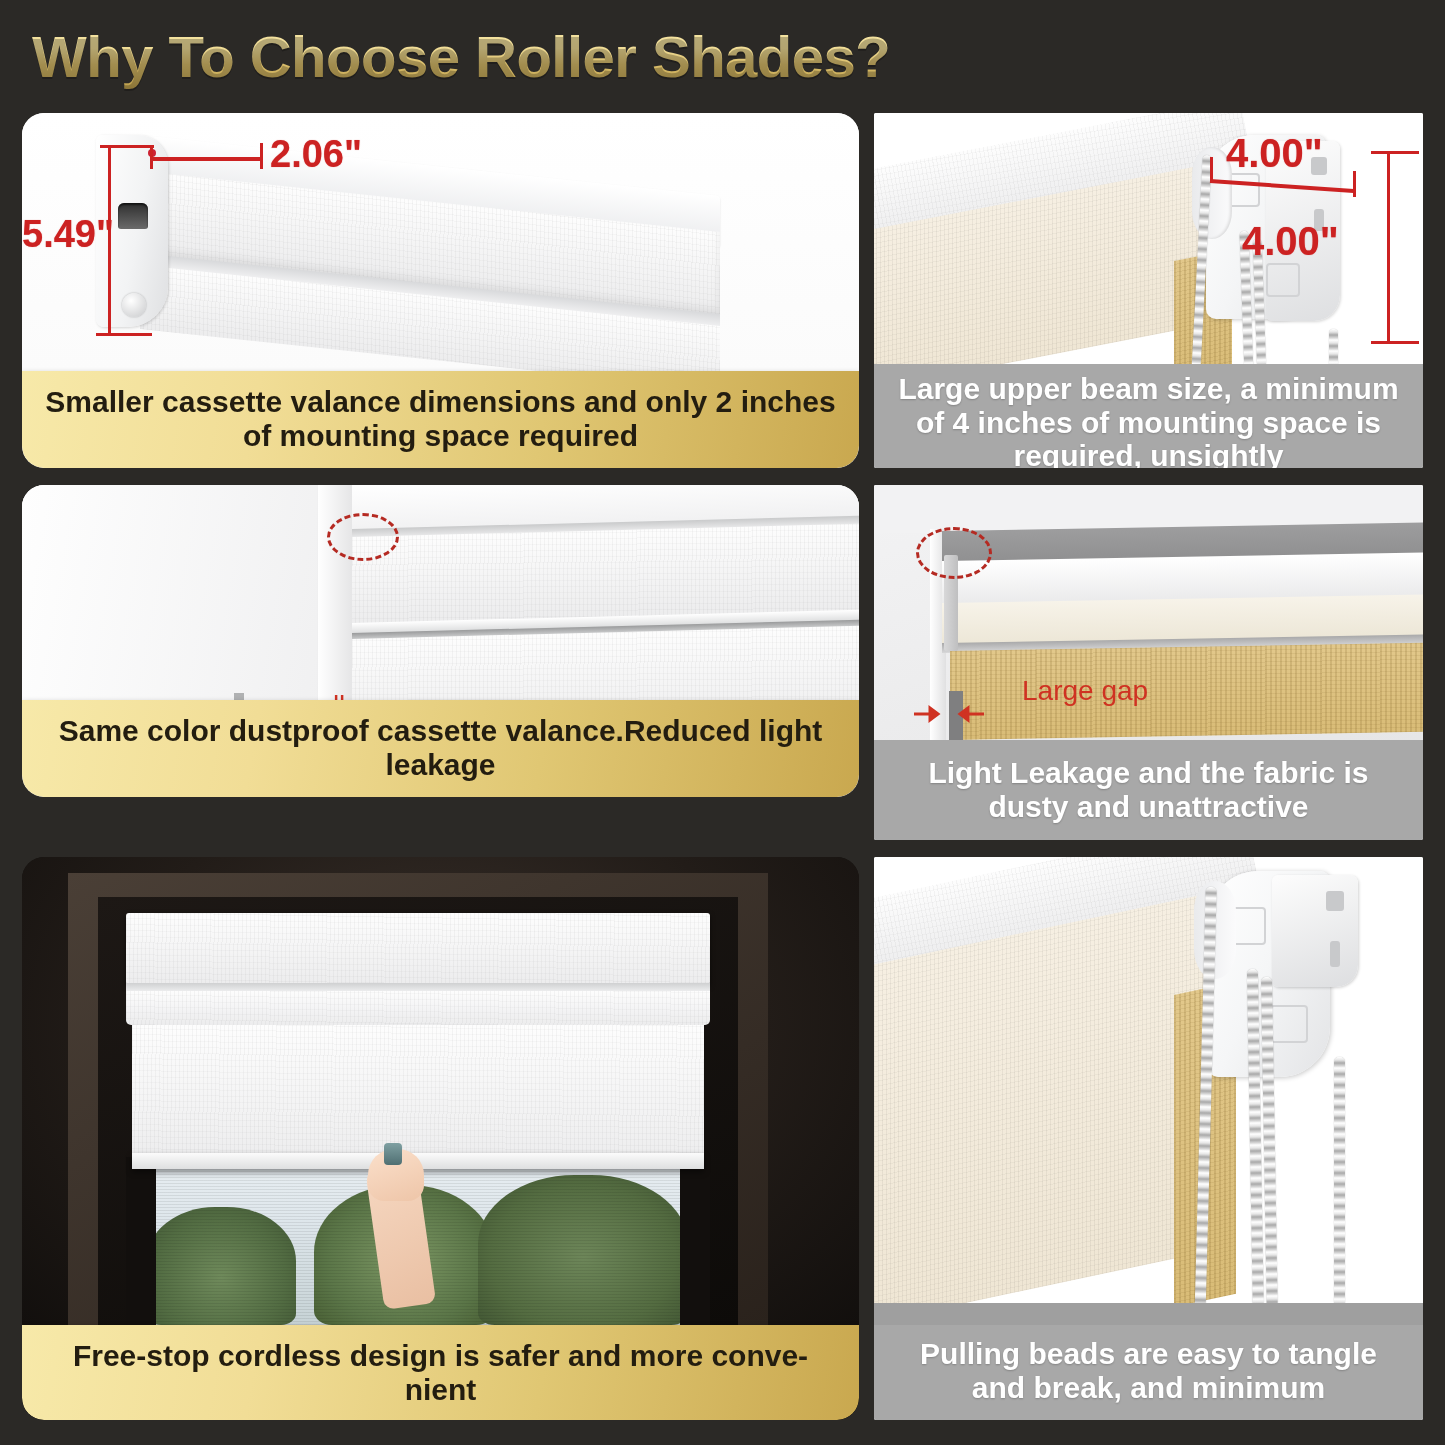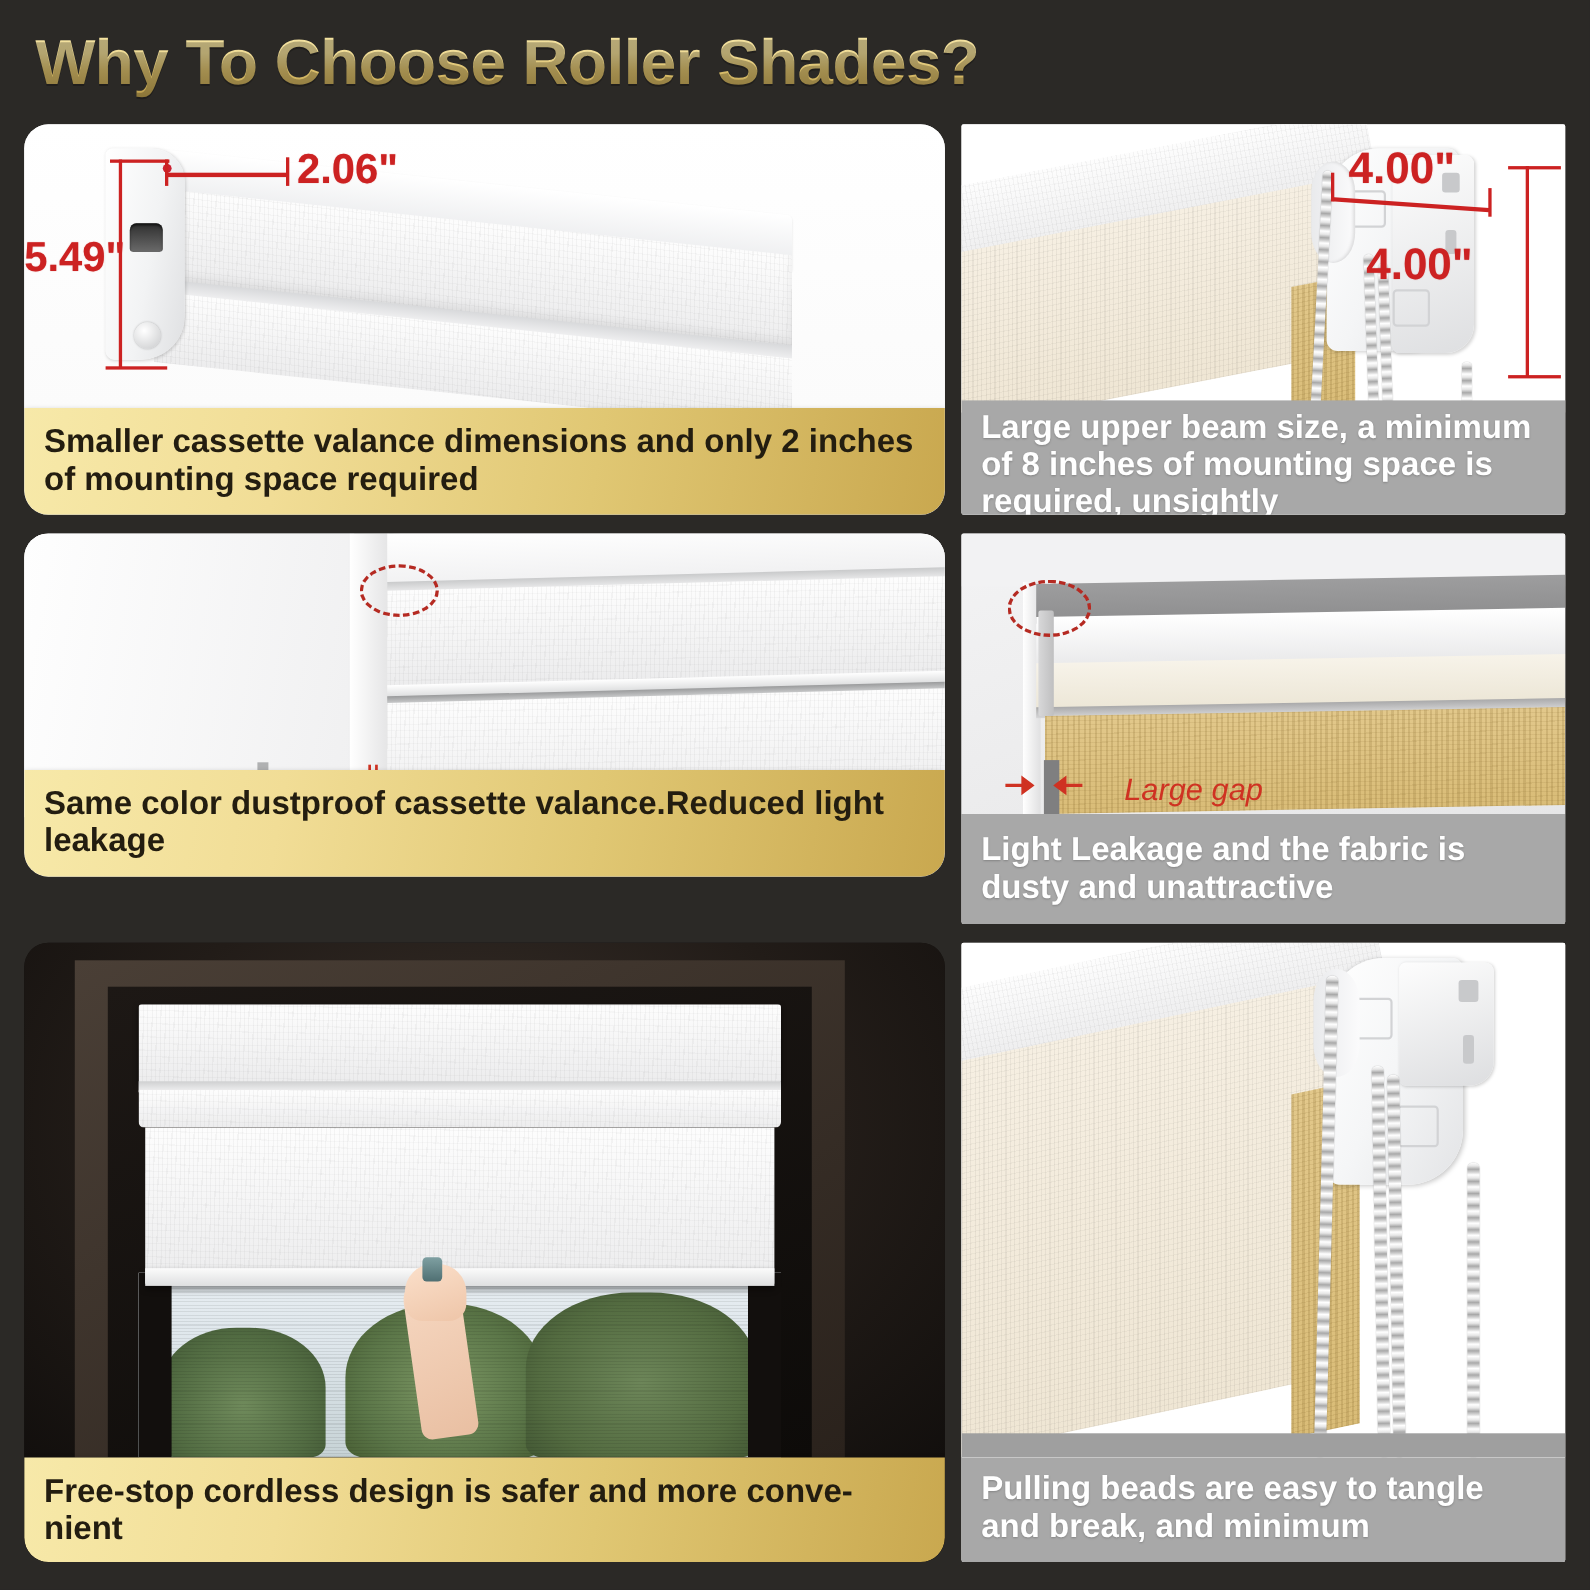--- a/index.html
+++ b/index.html
@@ -40,20 +40,21 @@
   .panel.right { border-radius: 2px; }
 
   .photo { position: absolute; left: 0; top: 0; right: 0; overflow: hidden; background: #fff; }
 
   
   .cap {
     position: absolute; left: 0; right: 0; bottom: 0;
     padding: 14px 18px 10px 18px;
     font-weight: bold;
     line-height: 1.12;
+    text-align: center;
   }
   .cap.gold {
     background: linear-gradient(100deg,#f7e9a9 0%, #f1dd96 28%, #e0c773 62%, #c9a84f 100%);
     color: #231d10;
     font-size: 30px;
     border-bottom-left-radius: 22px;
     border-bottom-right-radius: 22px;
     box-shadow: 0 4px 7px rgba(0,0,0,0.45);
   }
   .cap.gray {
@@ -195,21 +196,21 @@
       <div class="dim-line" style="left:336px; top:66px; width:144px; height:4px; transform:rotate(4deg); transform-origin:left center;"></div>
       <div class="dim-line" style="left:336px; top:44px; width:3px; height:26px;"></div>
       <div class="dim-line" style="left:479px; top:58px; width:3px; height:26px;"></div>
       <div class="dim-label" style="left:352px; top:18px; font-size:40px;">4.00"</div>
 
       <div class="dim-line" style="left:513px; top:38px; width:3px; height:192px;"></div>
       <div class="dim-line" style="left:497px; top:38px; width:48px; height:3px;"></div>
       <div class="dim-line" style="left:497px; top:228px; width:48px; height:3px;"></div>
       <div class="dim-label" style="left:368px; top:106px; font-size:40px;">4.00"</div>
     </div>
-    <div class="cap gray" style="height:104px; padding-top:8px;">Large upper beam size, a minimum of 8 inches of mounting space is required, unsightly</div>
+    <div class="cap gray" style="height:104px; padding-top:8px;">Large upper beam size, a minimum of 4 inches of mounting space is required, unsightly</div>
   </div>
 
   <div class="panel left" style="left:22px; top:485px; width:837px; height:312px; background:#f4f4f4;">
     <div class="photo" style="height:258px; background:linear-gradient(120deg,#f7f7f7,#ededee);">
 
       <div style="position:absolute; left:0; top:0; width:300px; height:258px;
                   background:linear-gradient(100deg,#fefefe,#f0f0f1);"></div>
       <div style="position:absolute; left:296px; top:0; width:36px; height:258px;
                   background:linear-gradient(90deg,#ffffff,#e4e4e5); box-shadow:2px 0 4px rgba(0,0,0,0.08);"></div>
       <div style="position:absolute; left:330px; top:0; width:507px; height:48px;
@@ -261,21 +262,21 @@
       <div style="position:absolute; left:70px; top:70px; width:14px; height:96px;
                   background:linear-gradient(90deg,#d8d8d9,#bfbfc0); border-radius:2px;"></div>
 
       <div class="dash-ellipse" style="left:42px; top:42px; width:76px; height:52px;"></div>
 
       <div style="position:absolute; left:75px; top:206px; width:14px; height:49px; background:#7f7f80;"></div>
       <svg style="position:absolute; left:38px; top:214px;" width="134" height="30">
         <path d="M2 15 L26 15 M26 15 L18 9 L18 21 Z" stroke="#cf3222" stroke-width="3" fill="#cf3222"></path>
         <path d="M72 15 L48 15 M48 15 L56 9 L56 21 Z" stroke="#cf3222" stroke-width="3" fill="#cf3222"></path>
       </svg>
-      <div class="gap-label" style="left:148px; top:217px;font-style:italic;">Large gap</div>
+      <div class="gap-label" style="left:148px; top:190px;">Large gap</div>
     </div>
     <div class="cap gray" style="height:100px; padding-top:16px;">Light Leakage and the fabric is dusty and unattractive</div>
   </div>
 
   <div class="panel left" style="left:22px; top:857px; width:837px; height:563px; background:#120f0d;">
     <div class="photo" style="height:468px; background:radial-gradient(ellipse at 50% 35%, #3a312b 0%, #221c18 55%, #120f0d 100%);">
 
       <div style="position:absolute; left:46px; top:16px; width:700px; height:452px;
                   background:linear-gradient(150deg,#4a3f36,#2a221c);"></div>
       <div style="position:absolute; left:76px; top:40px; width:640px; height:428px;

